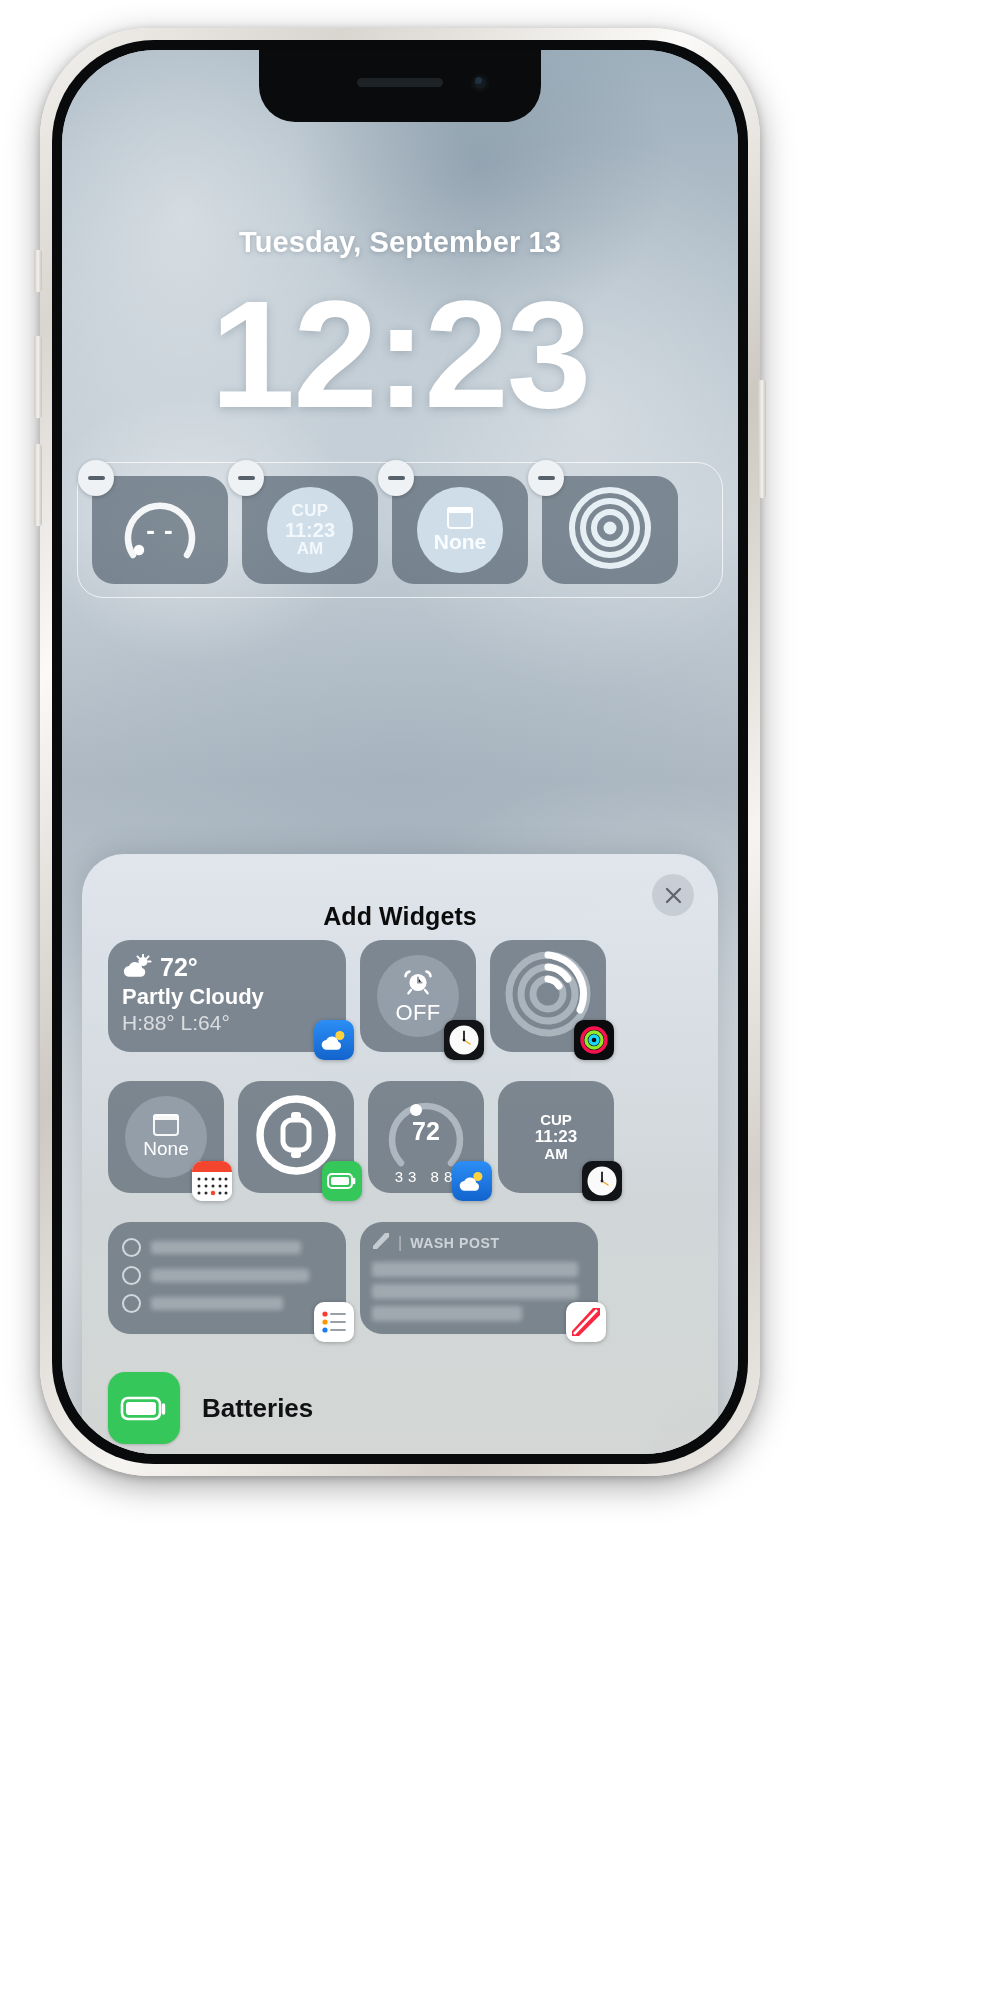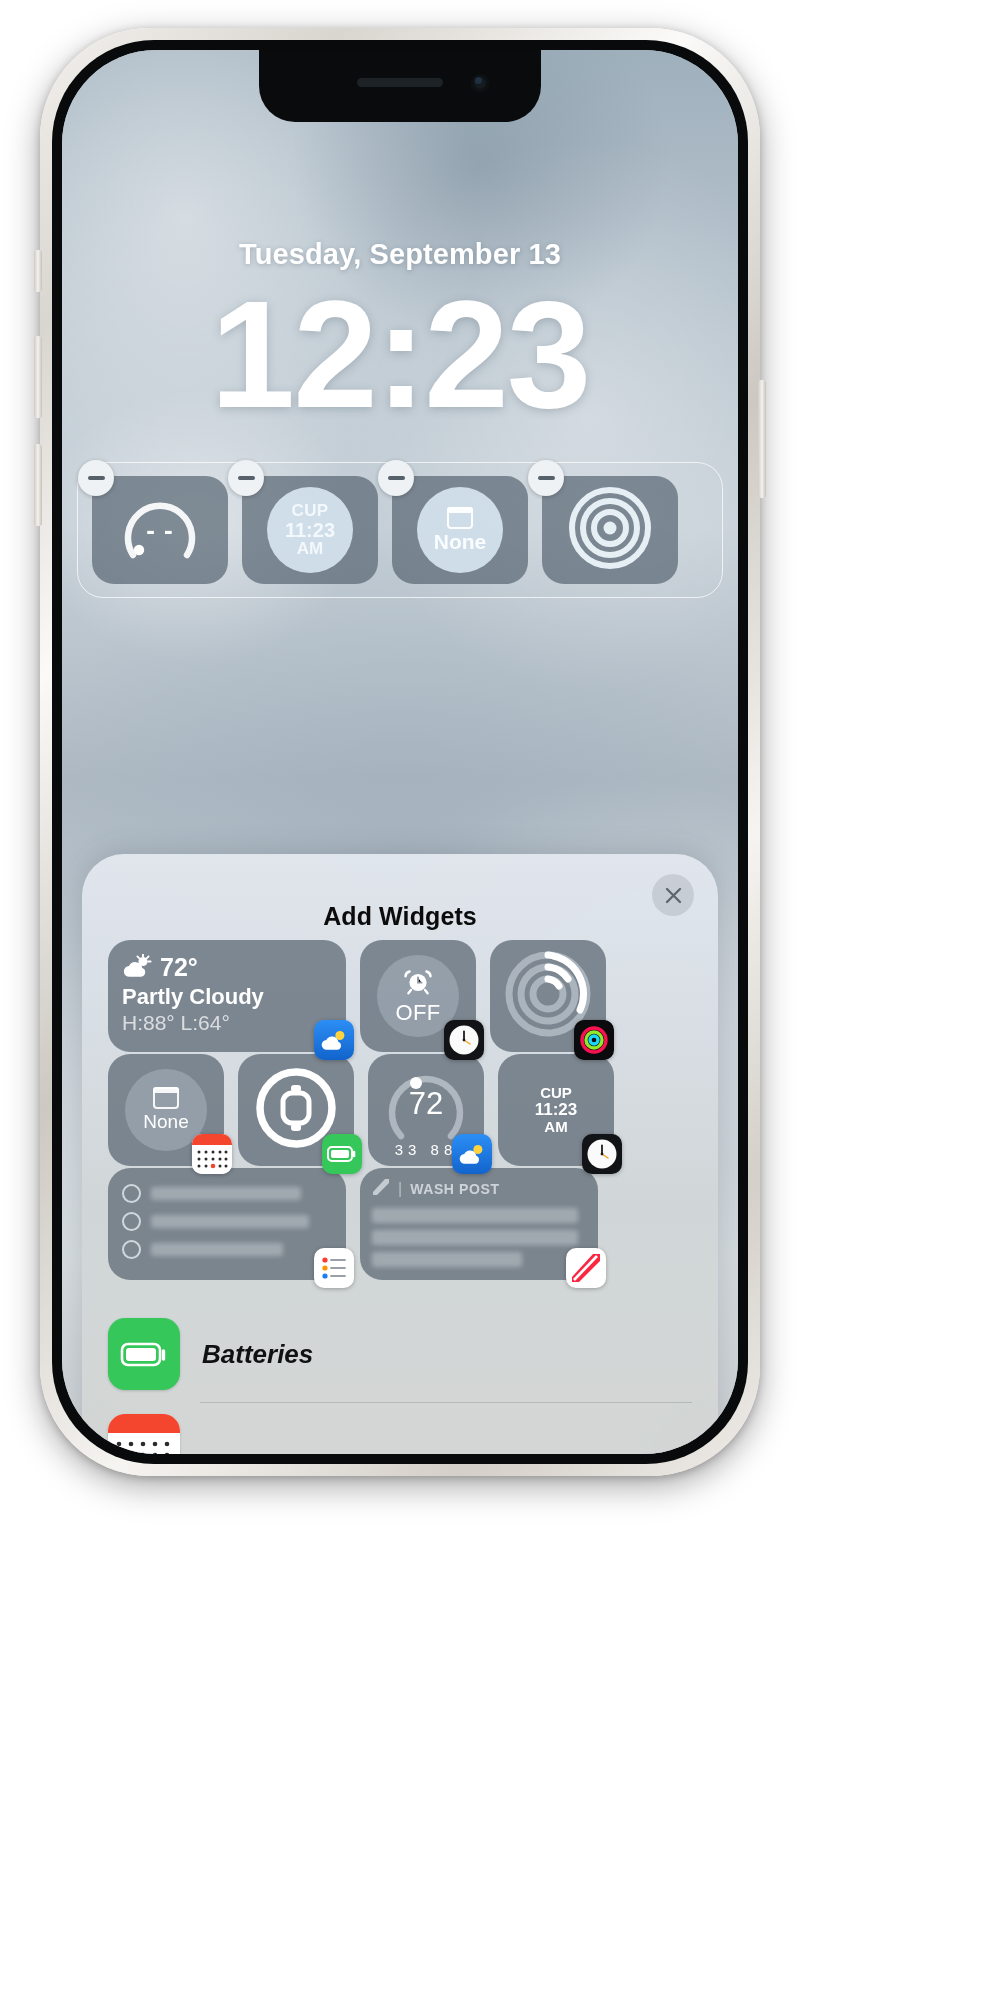--- a/index.html
+++ b/index.html
@@ -79,21 +79,21 @@
     background: #151a1f;
     box-shadow: inset 0 0 0 3px #0d1114;
   }
   .front-cam::after{
     content:""; position:absolute; left:4px; top:3px; width:7px; height:7px;
     border-radius:50%; background:#1f3040;
   }
 
   
   .lock-date {
-    position: absolute; top: 188px; width: 100%; text-align: center;
+    position: absolute; top: 176px; width: 100%; text-align: center;
     color: #ffffff; font-size: 29px; font-weight: 600;
     letter-spacing: .1px;
     text-shadow: 0 1px 5px rgba(70,85,100,.35);
   }
   .lock-time {
     position: absolute; top: 222px; width: 100%; text-align: center;
     color: #ffffff; font-size: 152px; font-weight: 600;
     letter-spacing: -2px; line-height: 1.08;
     text-shadow: 0 2px 10px rgba(70,85,100,.28);
   }
@@ -170,21 +170,21 @@
   .sheet-title { font-size: 25px; font-weight: 700; color: #0b0b0c; letter-spacing: .1px; margin-top: 45px; }
   .close-btn {
     position: absolute; right: 24px; top: 20px;
     width: 42px; height: 42px; border-radius: 50%;
     background: rgba(130,140,150,.26);
     display:flex; align-items:center; justify-content:center;
   }
   .close-btn svg { display:block; }
 
   
-  .gallery { padding: 6px 26px 0 26px; display:flex; flex-direction:column; gap: 2px; }
+  .gallery { padding: 6px 26px 0 26px; display:flex; flex-direction:column; gap: 29px; }
   .g-row { display:flex; gap: 14px; }
   .g-card {
     position: relative;
     height: 112px; border-radius: 22px;
     background: rgba(101,113,124,.80);
     overflow: visible;
   }
   .g-small { width: 116px; }
   .g-wide  { width: 238px; }
   .g-badge {
@@ -210,34 +210,34 @@
   }
   .center-wrap { width:100%; height:100%; display:flex; align-items:center; justify-content:center; }
   .off-label { font-size: 22px; font-weight: 500; margin-top: 1px; letter-spacing:.4px;}
 
   .cup-small { font-size: 15px; font-weight: 600; line-height: 1.08; color:#ffffff; text-align:center; }
   .cup-small .l2 { font-size: 17px; }
   .none-label { font-size: 19px; font-weight: 500; color:#fff; }
 
   .temp-gauge { position: relative; width: 92px; height: 92px; }
   .temp-num { position:absolute; left:50%; top:44%; transform:translate(-50%,-50%);
-    font-size: 31px; font-weight: 400; color:#fff; }
+    font-size: 25px; font-weight: 700; color:#fff; }
   .temp-lo-hi { position:absolute; left:0; right:0; bottom: -2px; text-align:center;
     font-size: 15px; font-weight: 400; color:#fff; letter-spacing: 5px; }
 
   
   .blur-bar { background: rgba(196,203,209,.52); border-radius: 3px; filter: blur(2.4px); }
   .rem-row { display:flex; align-items:center; gap: 10px; margin-bottom: 9px; }
   .rem-circle { width: 19px; height: 19px; border-radius:50%; border: 2.2px solid rgba(225,230,235,.85); flex:none; }
   .news-head { display:flex; align-items:center; gap: 8px; padding: 10px 12px 6px 12px; }
   .news-name { font-size: 14px; font-weight: 700; color: rgba(228,233,238,.78); letter-spacing: .6px; }
   .news-sep { color: rgba(228,233,238,.55); font-size: 16px; font-weight: 400; }
 
   
-  .app-list { padding: 26px 26px 0 26px; font-style: italic; }
+  .app-list { padding: 26px 26px 0 26px; }
   .app-row { display:flex; align-items:center; gap: 22px; height: 96px; position: relative; }
   .app-row + .app-row::before {
     content:""; position:absolute; left: 92px; right: 0; top: 0; height: 1px;
     background: rgba(110,118,126,.30);
   }
   .app-icon { width: 72px; height: 72px; border-radius: 17px; flex:none;
     display:flex; align-items:center; justify-content:center;
     box-shadow: 0 1px 3px rgba(0,0,0,.18); overflow:hidden; position:relative; }
   .app-label { font-size: 26px; font-weight: 600; color: #101113; }
 </style>

